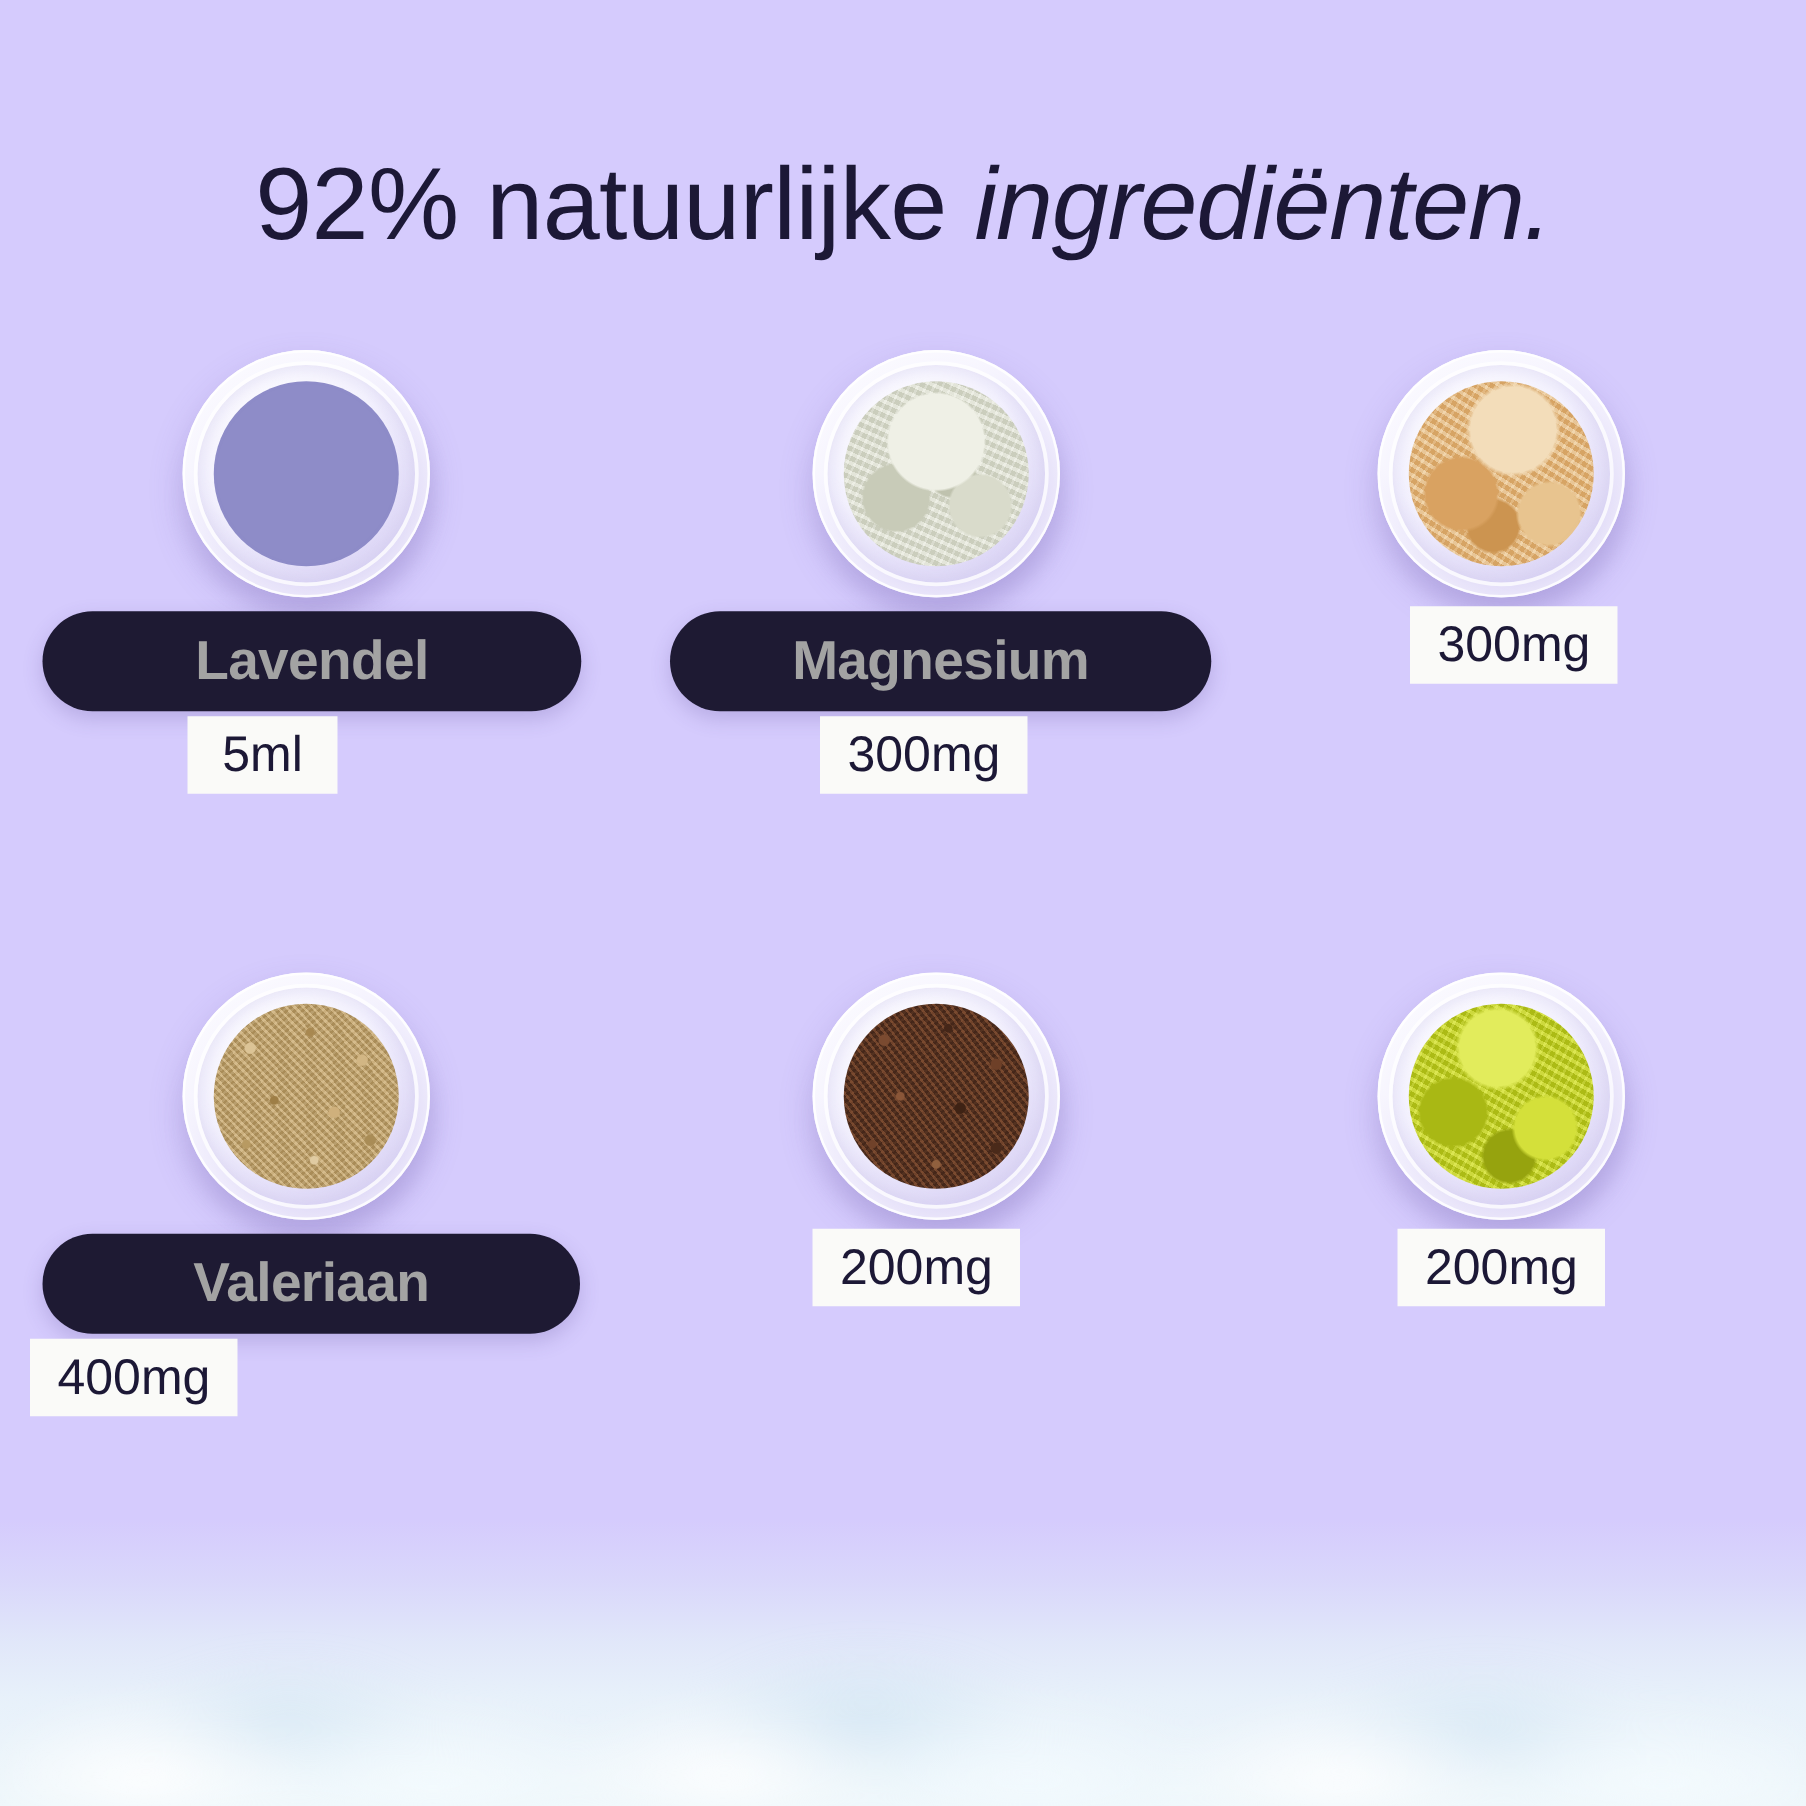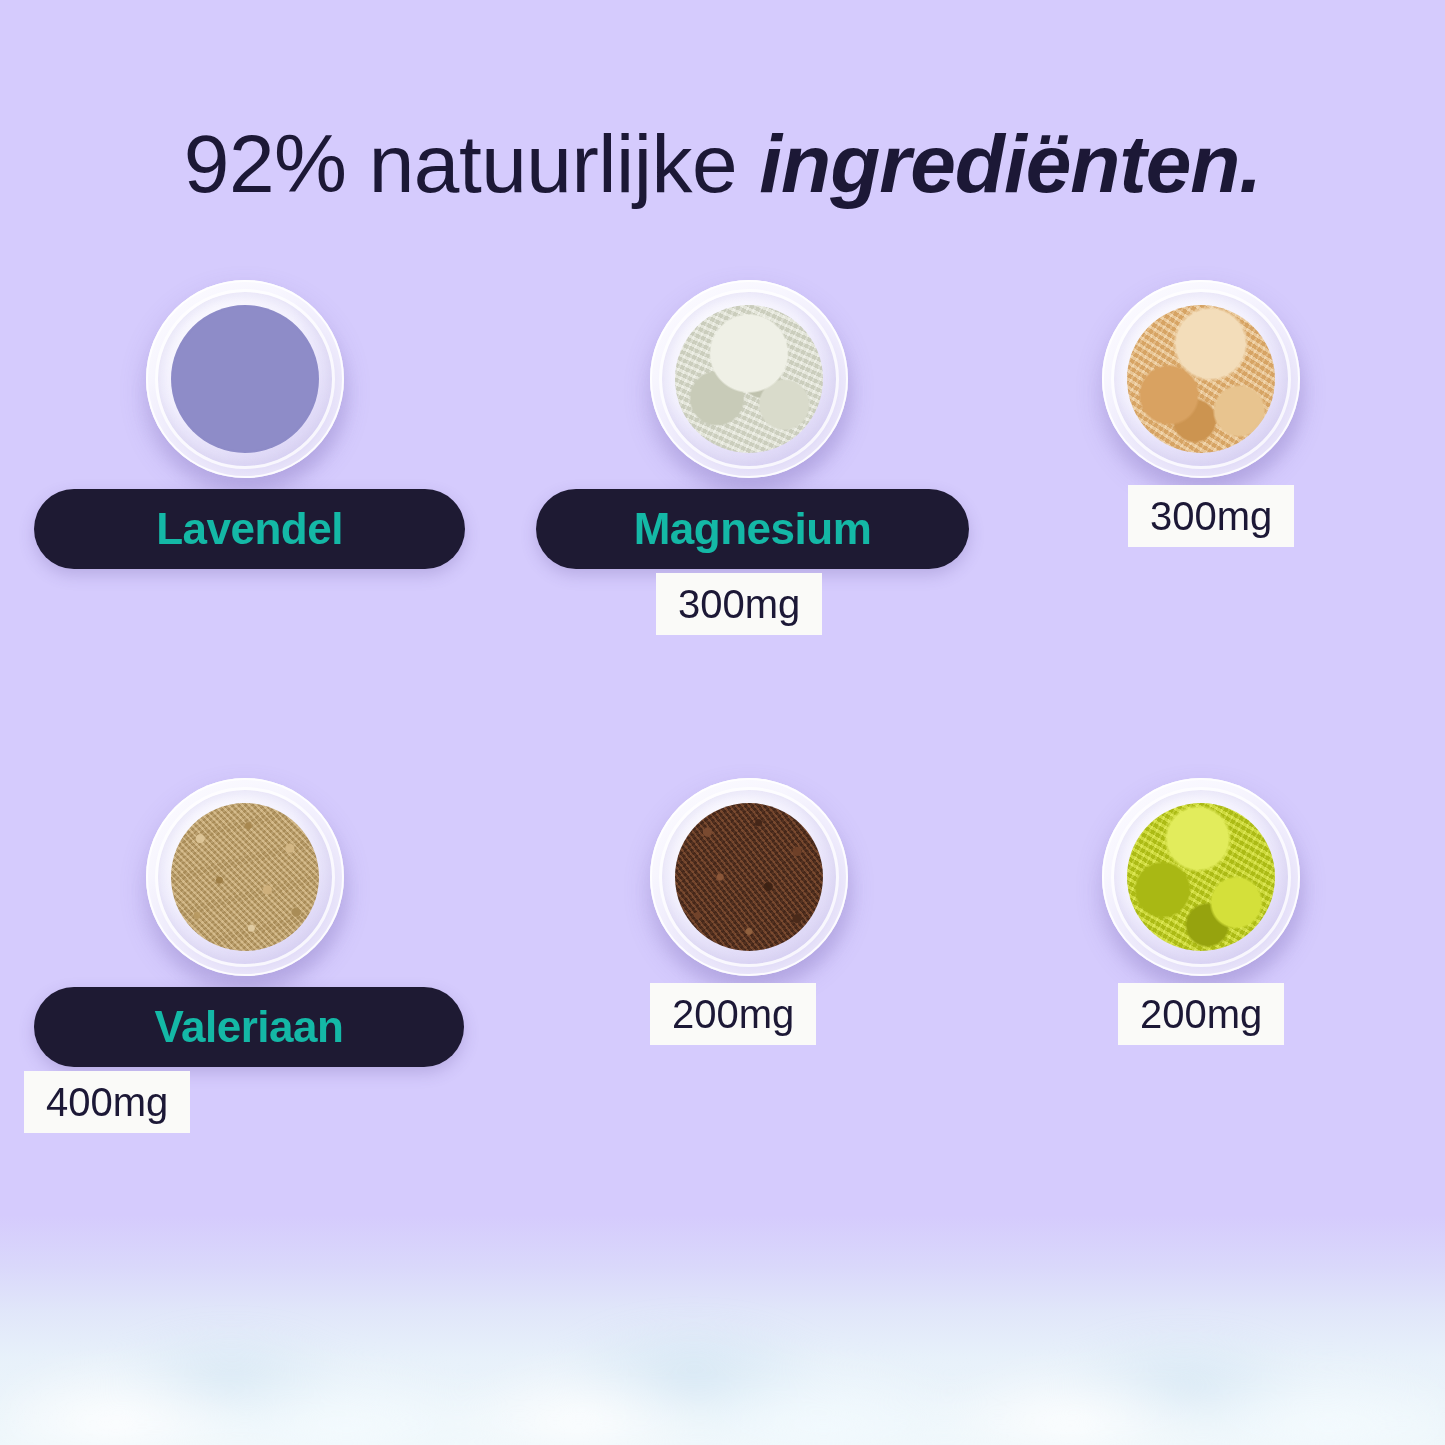--- a/index.html
+++ b/index.html
@@ -34,21 +34,21 @@
     font-size: 82px;
     line-height: 1.15;
     letter-spacing: -0.5px;
     white-space: nowrap;
     font-weight: 400;
   }
   #heading .h-reg {
     font-weight: 400;
   }
   #heading .h-em {
-    font-weight: 700;
+    font-weight: 400;
     font-style: italic;
     letter-spacing: -1px;
   }
 
   
   .grid {
     position: absolute;
     left: 0;
     top: 0;
     width: 1445px;
@@ -211,21 +211,21 @@
   }
   .pill {
     background: #1E1A33;
     border-radius: 999px;
     height: 80px;
     display: flex;
     align-items: center;
     justify-content: center;
     padding: 0 30px;
     box-sizing: border-box;
-    color: #14b8a6;
+    color: #a3a3a3;
     font-size: 44px;
     font-weight: 800;
     letter-spacing: -0.5px;
     white-space: nowrap;
     box-shadow: 0 6px 16px rgba(80,66,140,0.22);
   }
 
   
   .card.c0.r0 .pill { width: 442px; margin-left: 10px; }
   .card.c1.r0 .pill { width: 448px; margin-left: 8px; }
@@ -318,20 +318,23 @@
         <div class="bowl-shadow"></div>
         <div class="bowl">
           <div class="contents">
             <div class="grain tex-lavender"></div>
           </div>
         </div>
       </div>
       <div class="pill-row">
         <div class="pill">Lavendel</div>
       </div>
+      <div class="dose-row">
+        <div class="dose">5ml</div>
+      </div>
     </div>
 
     <div class="card c1 r0">
       <div class="bowl-wrap">
         <div class="bowl-shadow"></div>
         <div class="bowl">
           <div class="contents">
             <div class="grain tex-magnesium"></div>
           </div>
         </div>

